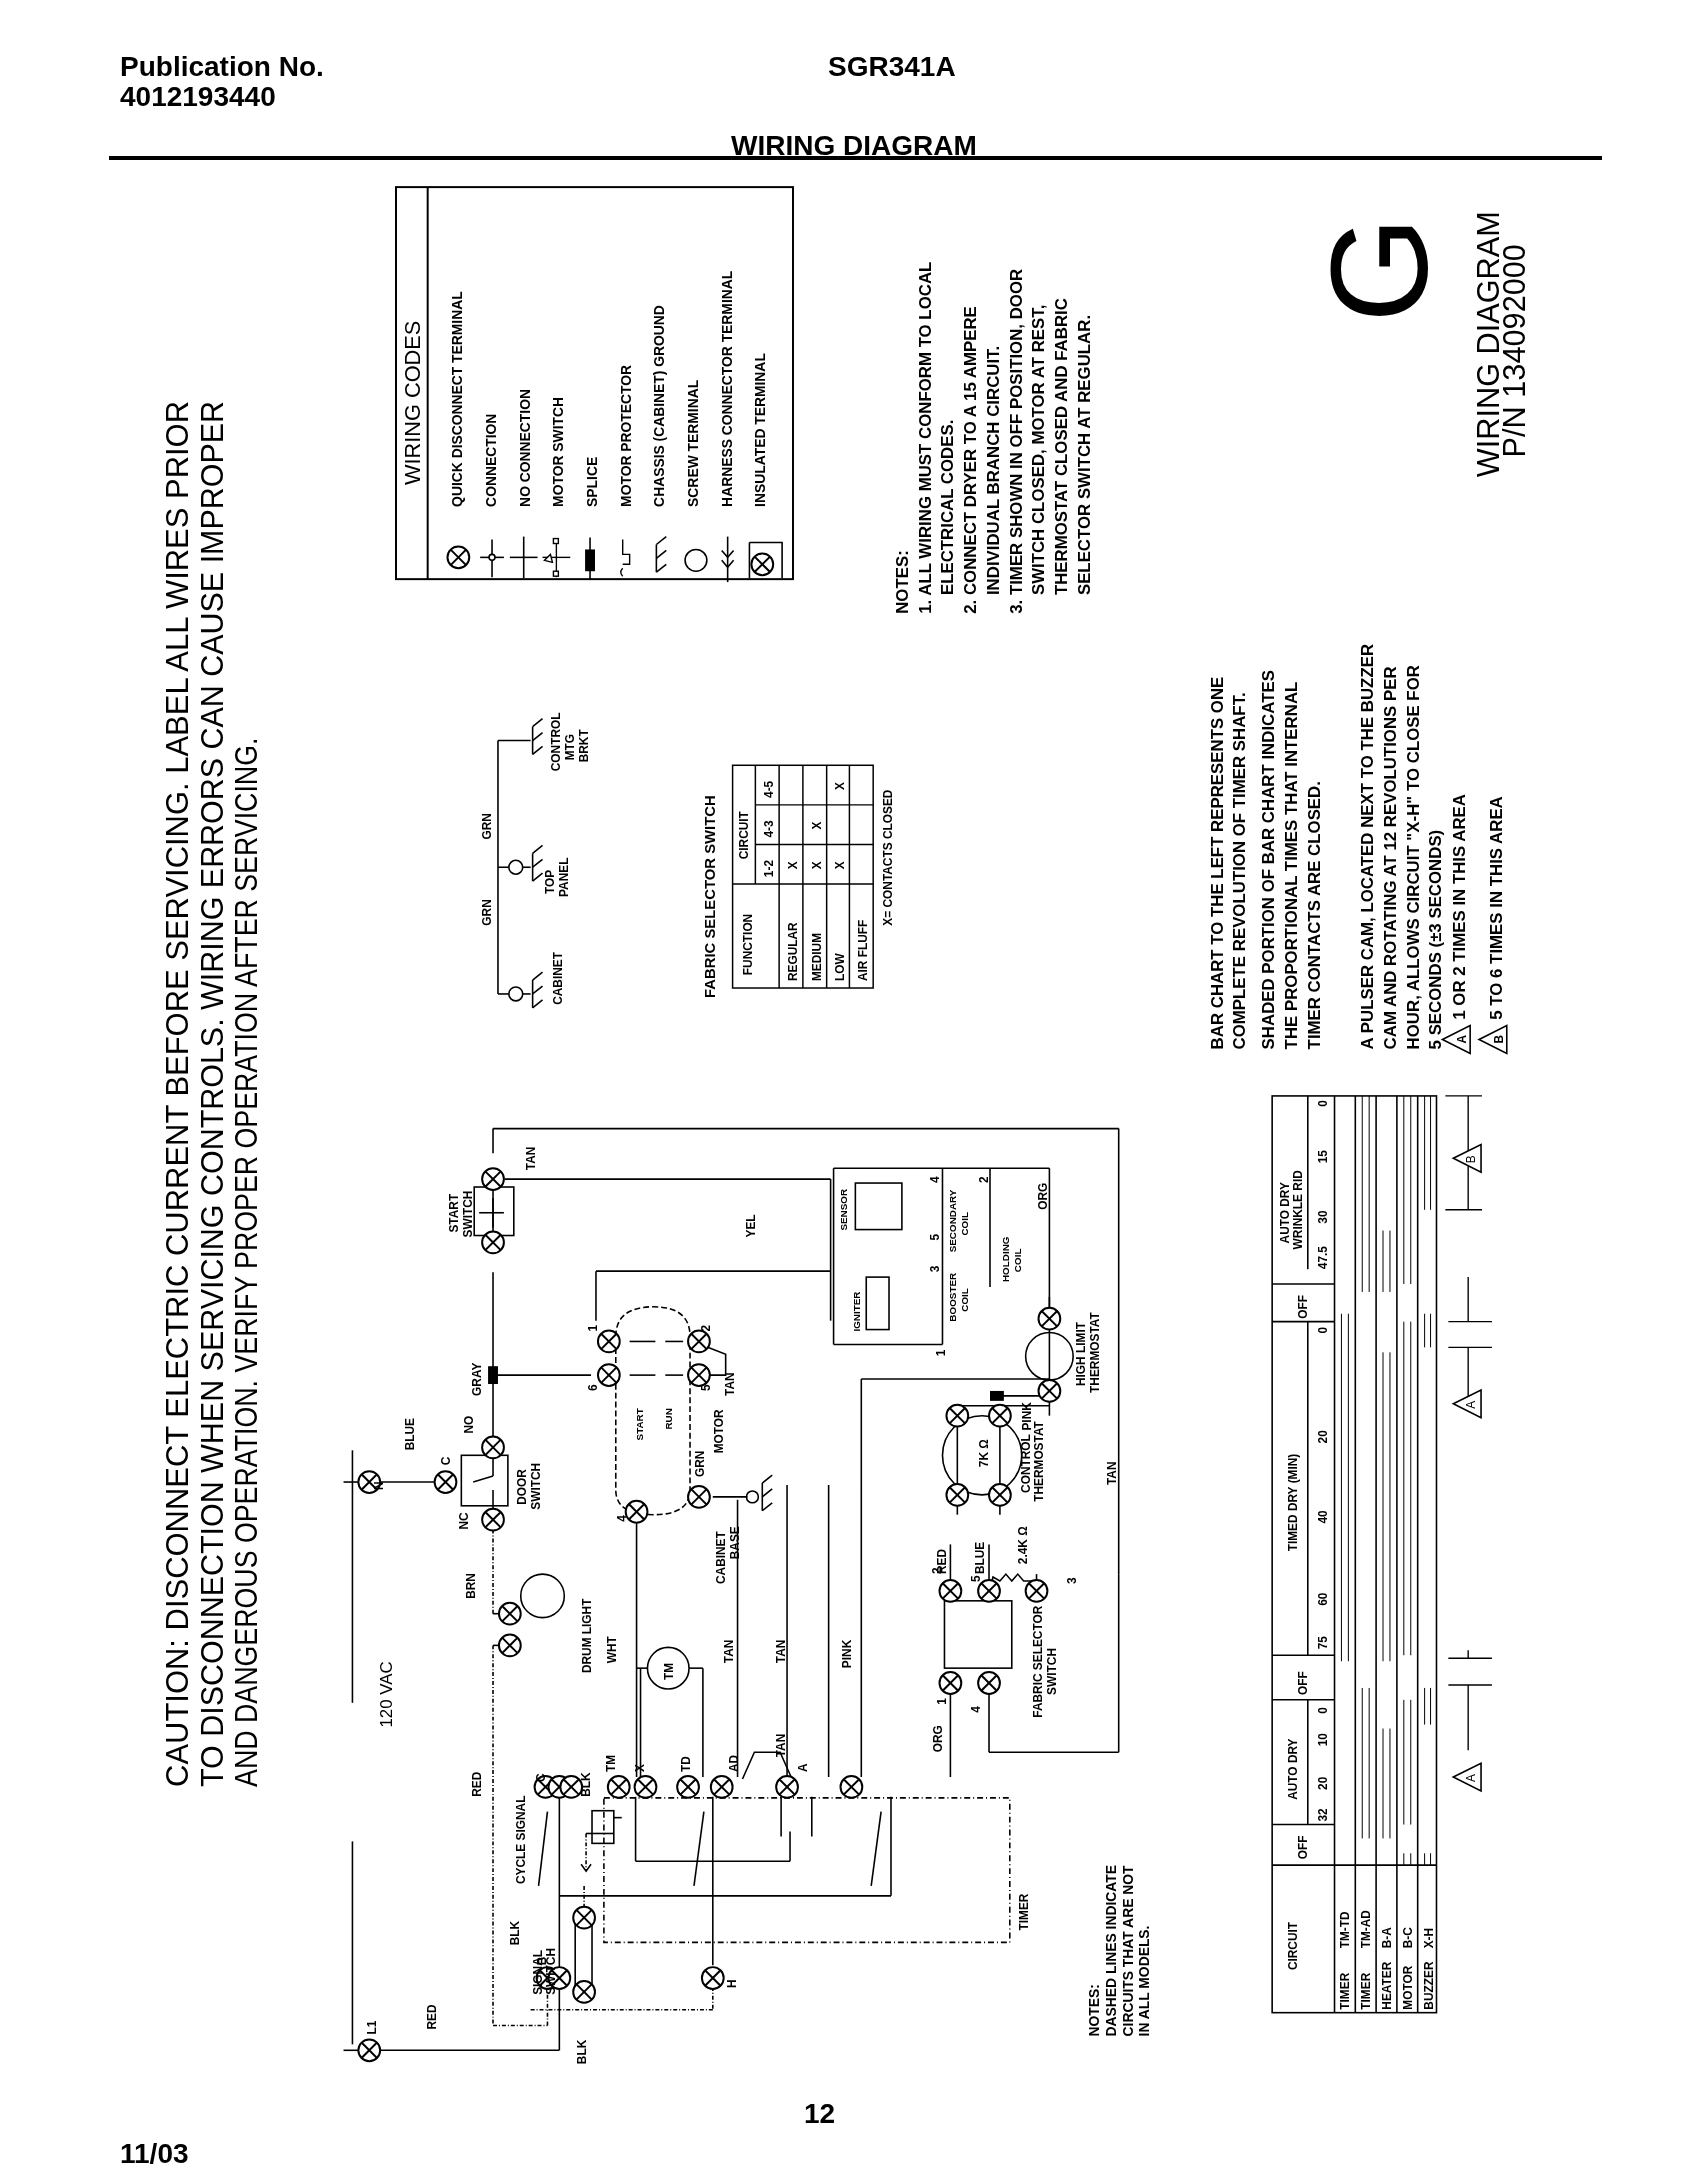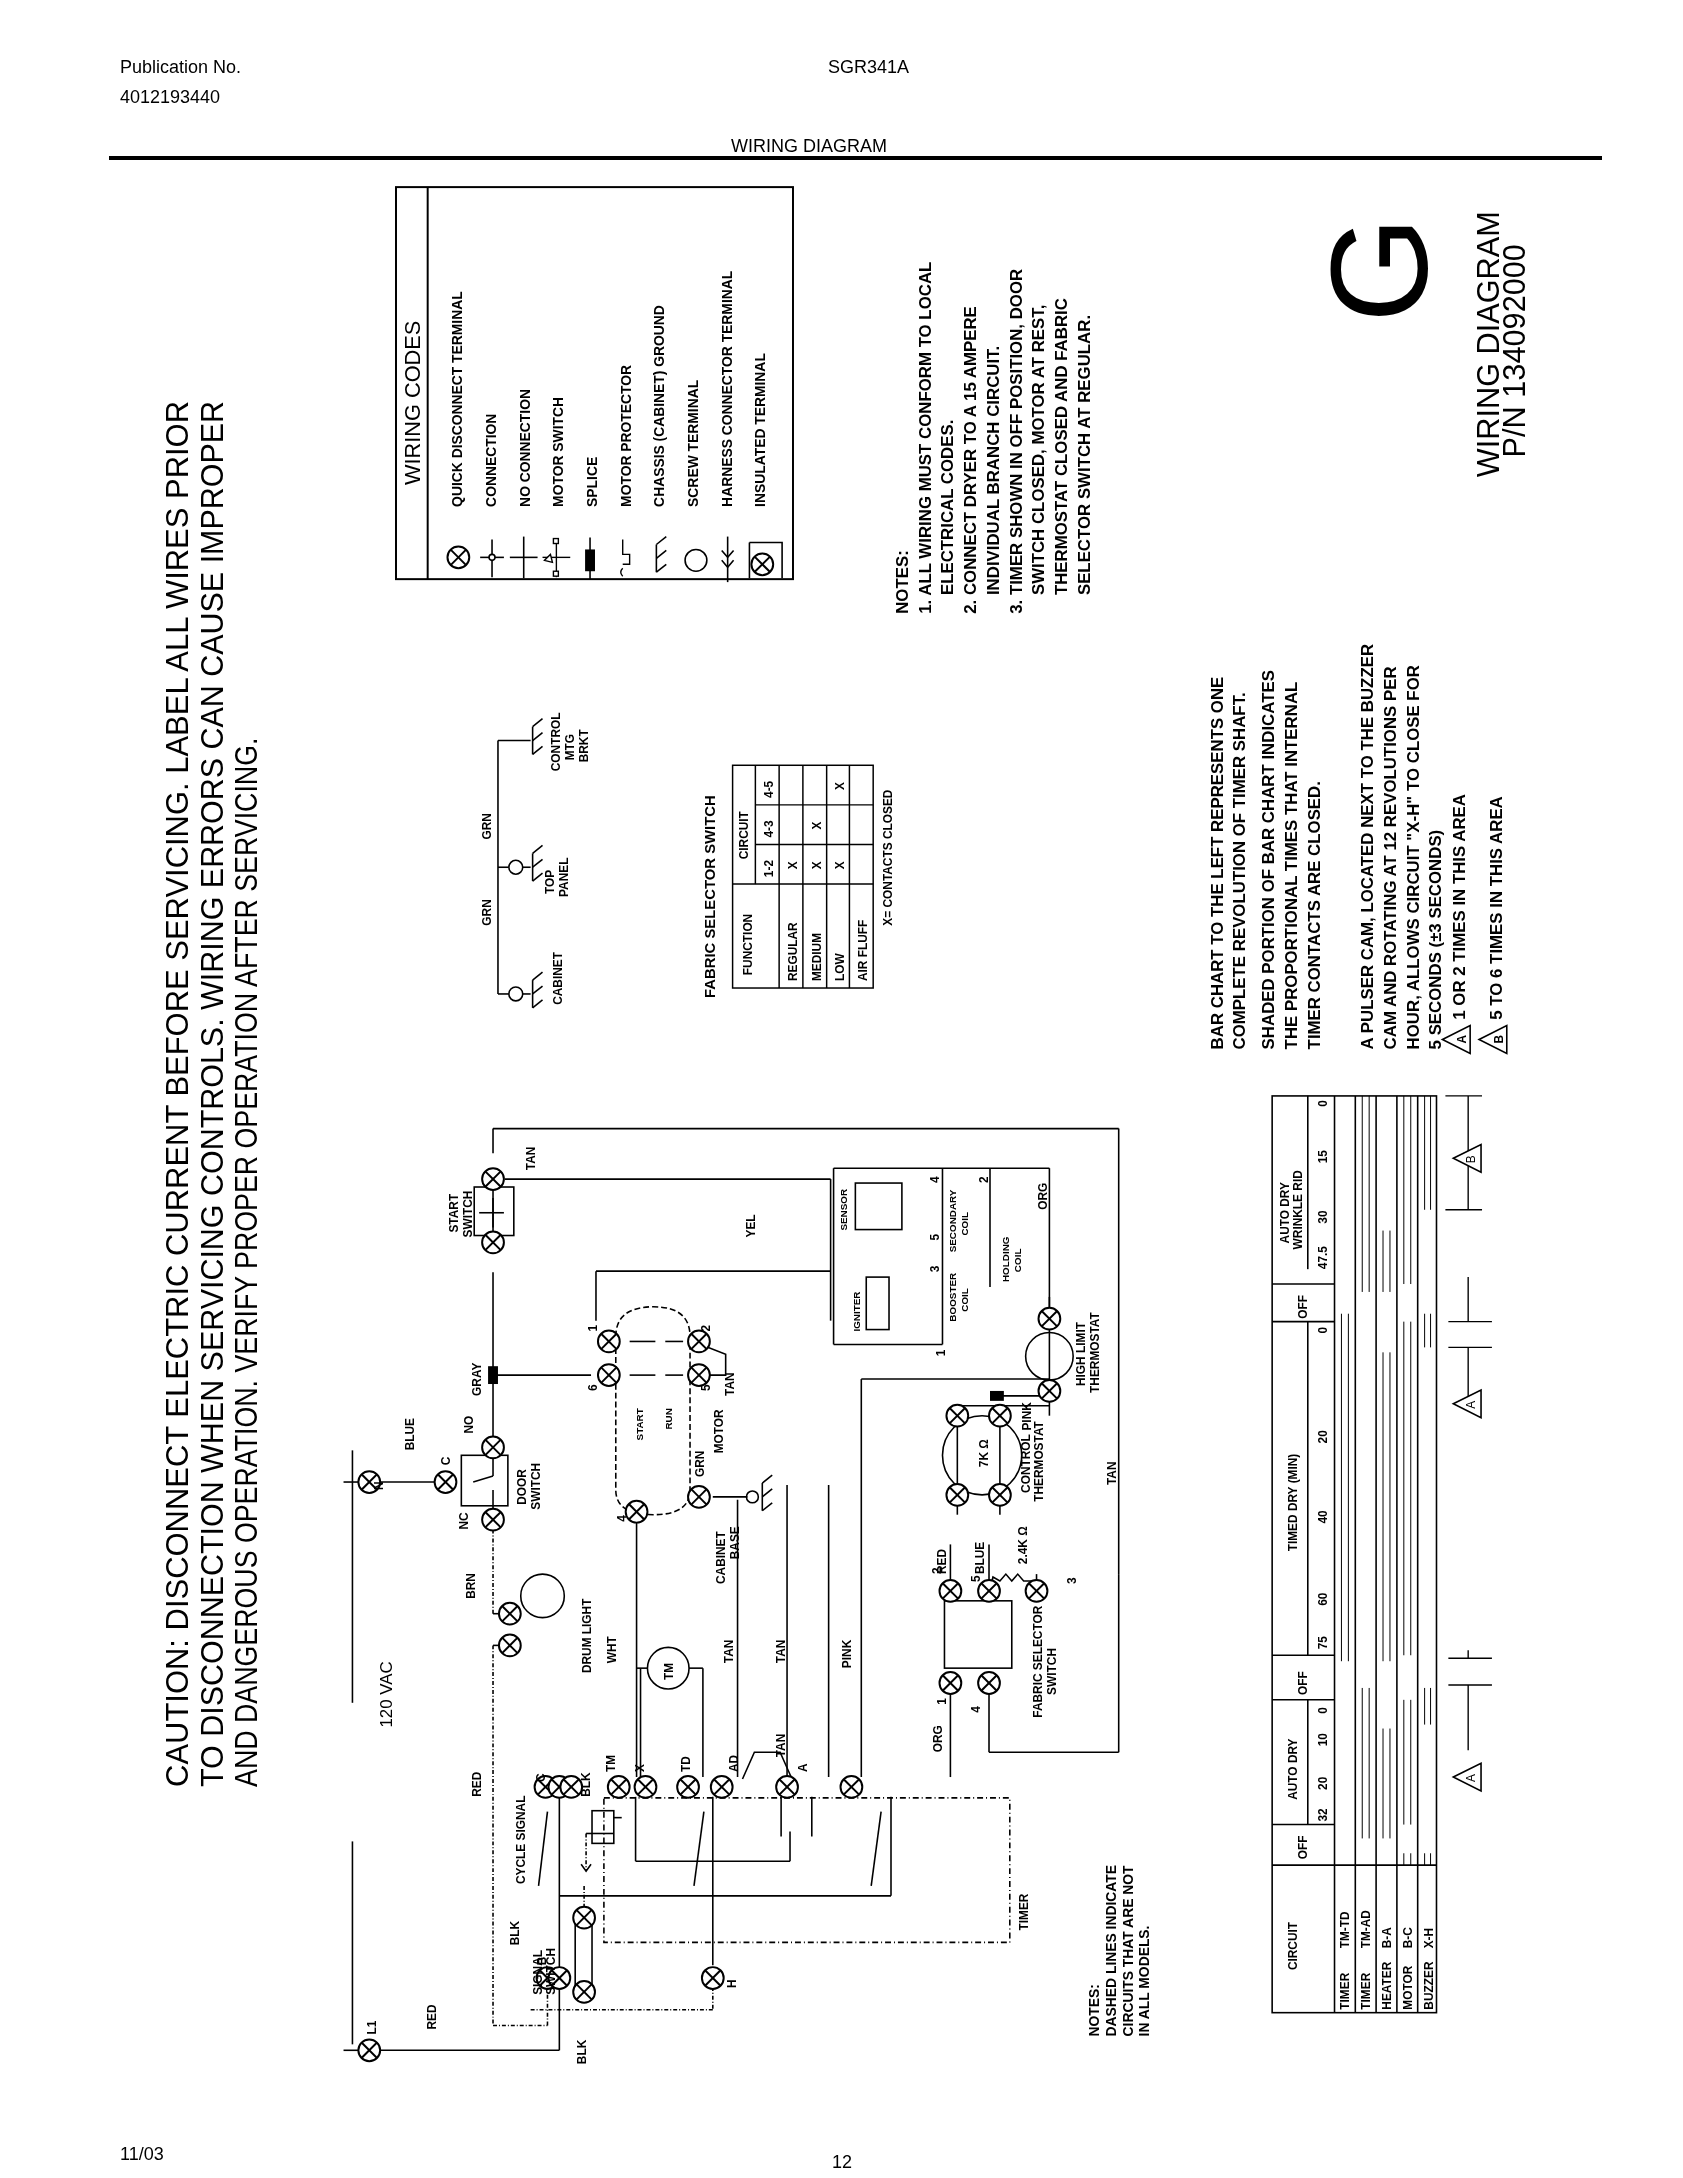--- a/index.html
+++ b/index.html
@@ -1,33 +1,33 @@
 <!DOCTYPE html>
 <html><head>
 <meta charset="utf-8">
 <style>
   html,body{margin:0;padding:0;background:#fff;}
   body{width:1683px;height:2178px;position:relative;overflow:hidden;font-family:"Liberation Sans",sans-serif;color:#000;}
-  .hdr{position:absolute;font-size:18px;line-height:30px;}
+  .hdr{position:absolute;font-size:28px;line-height:30px;font-weight:bold;}
   .rule{position:absolute;left:109px;top:156px;width:1493px;height:4px;background:#000;}
   svg{position:absolute;left:0;top:0;}
   svg text{font-family:"Liberation Sans",sans-serif;fill:#000;}
   .b{font-weight:bold;}
 </style>
 </head>
 <body>
 
 <div class="hdr" style="left:120px;top:52px;">Publication No.</div>
 <div class="hdr" style="left:120px;top:82px;">4012193440</div>
 <div class="hdr" style="left:828px;top:52px;">SGR341A</div>
 <div class="hdr" style="left:731px;top:131px;">WIRING DIAGRAM</div>
 <div class="rule"></div>
 
 <div class="hdr" style="left:120px;top:2099px;margin-top:40px;">11/03</div>
-<div class="hdr" style="left:832px;top:2099px;margin-top:48px;">12</div>
+<div class="hdr" style="left:804px;top:2099px;">12</div>
 
 <svg width="1683" height="2178" viewBox="0 0 1700 2200">
   <defs>
     <g id="qd">
       <circle r="11" fill="#fff" stroke="#000" stroke-width="2"></circle>
       <line x1="-7.8" y1="-7.8" x2="7.8" y2="7.8" stroke="#000" stroke-width="2"></line>
       <line x1="-7.8" y1="7.8" x2="7.8" y2="-7.8" stroke="#000" stroke-width="2"></line>
     </g>
     <g id="gnd">
       <line x1="0" y1="-14" x2="0" y2="14" stroke="#000" stroke-width="1.6"></line>

